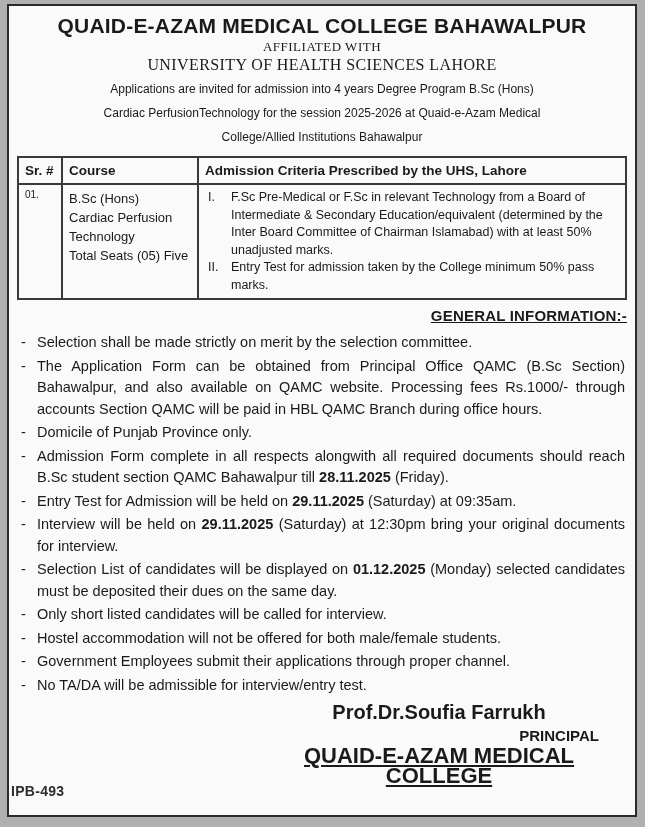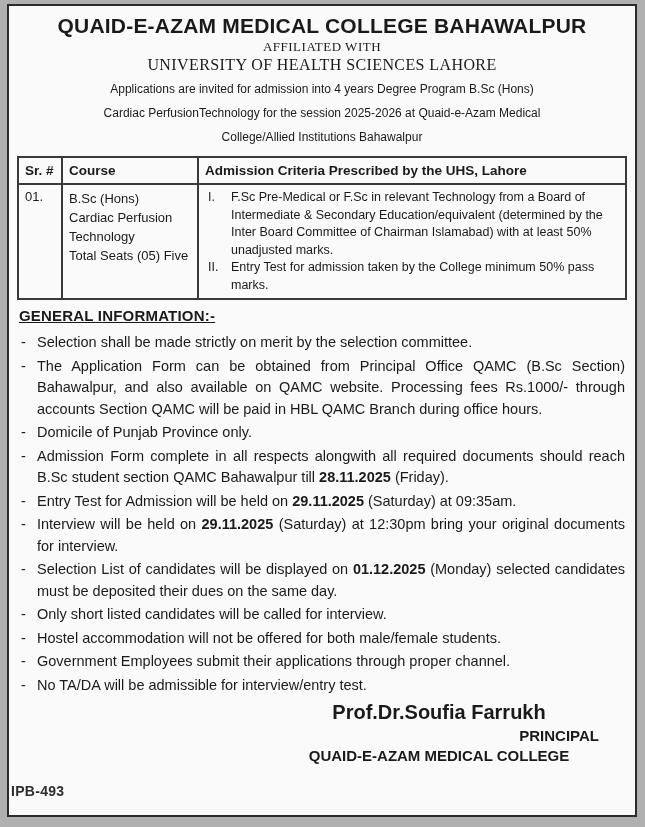--- a/index.html
+++ b/index.html
@@ -59,44 +59,44 @@
   table.criteria{
     width:100%;border-collapse:collapse;
     margin:0 0 7px 0;
   }
   table.criteria th,table.criteria td{
     border:2px solid #3a3a3a;
     vertical-align:top;text-align:left;
     padding:4px 4px 4px 6px;
   }
   table.criteria th{font-size:13.5px;line-height:17px;}
-  td.sr{width:44px;font-size:13px;}
+  td.sr{width:44px;font-size:10px;}
   td.course{width:136px;font-size:13px;line-height:19px;}
   td.crit{font-size:12.5px;line-height:17.5px;}
   .crit-item{display:flex;}
   .crit-num{width:26px;flex:0 0 26px;padding-left:3px;}
   .crit-text{flex:1;}
   
   .gi-heading{
     font-size:15px;font-weight:bold;text-decoration:underline;
-    margin:1px 0 8px 2px;letter-spacing:.2px;
+    margin:1px 0 8px 2px;letter-spacing:.2px;text-align:right;
   }
   .gi-list{margin-left:4px;margin-right:2px;}
   .gi-item{display:flex;font-size:14.5px;line-height:21.5px;margin-bottom:2px;}
   .gi-dash{width:16px;flex:0 0 16px;}
   .gi-body{flex:1;text-align:justify;}
   .gi-body .b{font-weight:bold;}
   
   .signature{
     width:320px;margin:4px 28px 0 auto;
     text-align:center;
   }
   .sig-name{font-size:20px;font-weight:bold;line-height:24px;}
   .sig-title{font-size:15px;font-weight:bold;line-height:20px;margin-top:2px;text-align:right;}
-  .sig-org{font-size:15px;font-weight:bold;line-height:20px;}
+  .sig-org{font-size:22px;font-weight:bold;line-height:20px;text-decoration:underline;}
   .ipb{
     position:absolute;left:2px;bottom:16px;
     font-size:14px;font-weight:bold;color:#2d2d2d;letter-spacing:.3px;
   }
 </style>
 </head>
 <body>
 
 <div class="frame">
   <div class="paper">

